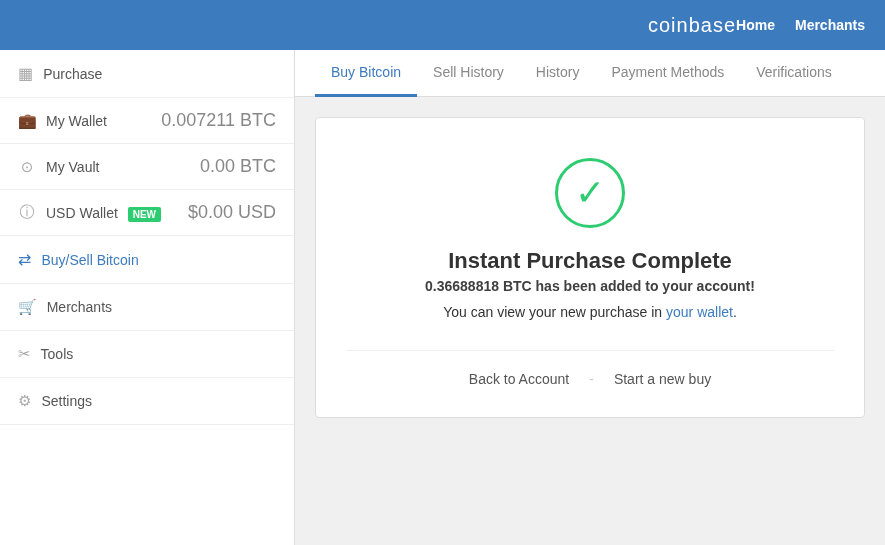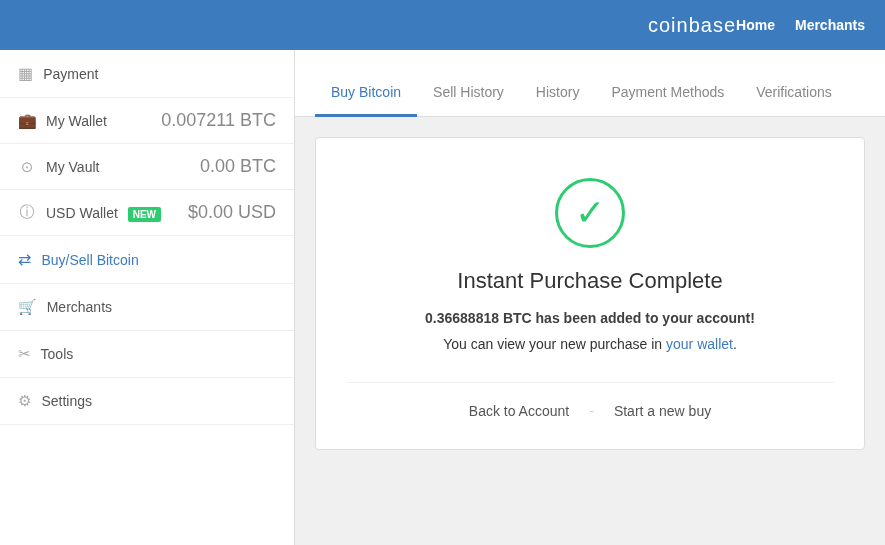--- a/index.html
+++ b/index.html
@@ -132,21 +132,20 @@
       border-bottom: 1px solid #ddd;
     }
     .tab {
       padding: 14px 16px;
       cursor: pointer;
       color: #888;
       font-size: 14px;
       border-bottom: 3px solid transparent;
       margin-bottom: -1px;
       text-decoration: none;
-      margin-top: 20px;
     }
     .tab.active {
       color: #3d7bbf;
       border-bottom: 3px solid #3d7bbf;
       font-weight: 500;
     }
 
     
     .card-area {
       padding: 20px;
@@ -168,23 +167,23 @@
       justify-content: center;
       margin: 0 auto 20px;
     }
     .checkmark {
       color: #2ecc71;
       font-size: 36px;
       line-height: 1;
     }
     .card h2 {
       font-size: 22px;
-      font-weight: 400;
+      font-weight: 700;
       color: #333;
-      margin-bottom: 16px;
+      margin-bottom: 4px;
     }
     .card .btc-message {
       font-size: 14px;
       color: #404040;
       font-weight: 600;
       margin-bottom: 10px;
     }
     .card .wallet-link-text {
       font-size: 14px;
       color: #333;
@@ -223,21 +222,21 @@
     <a>Merchants</a>
   </div>
 </nav>
 
 <div class="layout">
 
   <aside class="sidebar">
 
     <div class="sidebar-section-header">
       <span class="icon">▦</span>
-      <span>Payment</span>
+      <span>Purchase</span>
     </div>
 
     <div class="sidebar-item">
       <span class="icon">💼</span>
       <span class="label">My Wallet</span>
       <span class="value">0.007211 BTC</span>
     </div>
 
     <div class="sidebar-item">
       <span class="icon">⊙</span>

